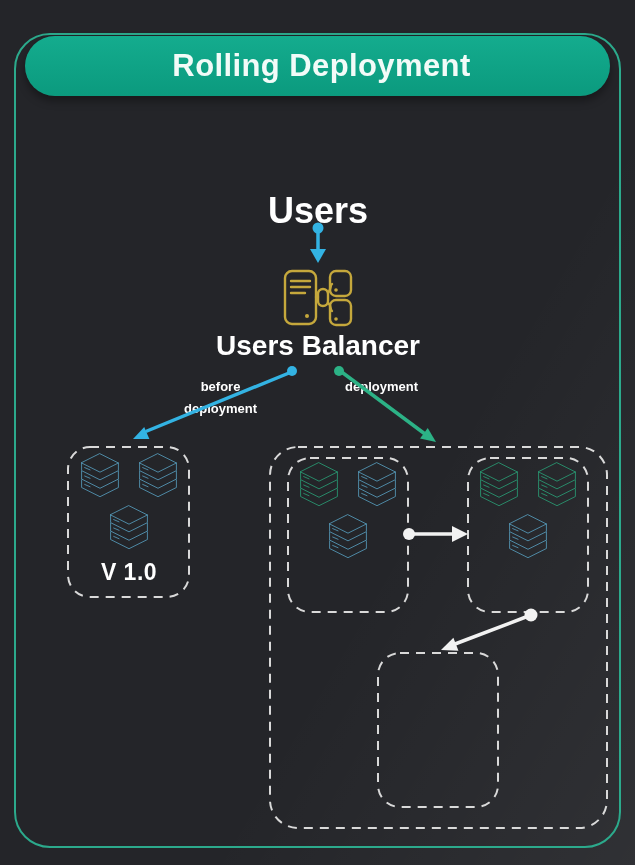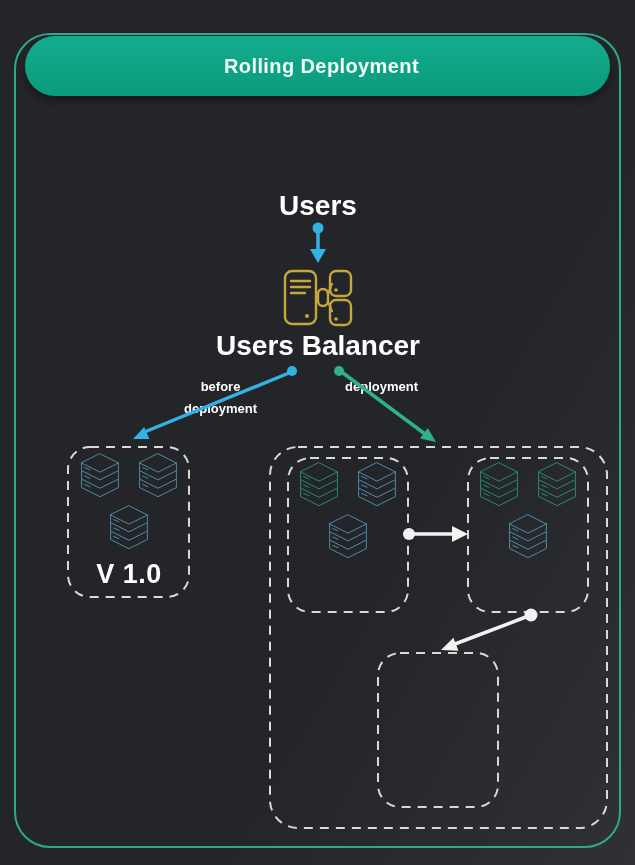--- a/index.html
+++ b/index.html
@@ -18,25 +18,25 @@
     border:2px solid var(--panel-border); border-radius:36px;
   }
   #title-pill {
     position:absolute; left:25px; top:36px; width:585px; height:60px;
     border-radius:30px;
     background: linear-gradient(180deg, var(--title-bg-top), var(--title-bg-bottom));
     box-shadow: 0 5px 8px rgba(0,0,0,0.35);
     display:flex; align-items:center; justify-content:center;
   }
   #title-pill .t {
-    font-size:20px; font-weight:700; letter-spacing:0.4px; color:var(--title-text);margin-left:8px;
+    font-size:31px; font-weight:700; letter-spacing:0.4px; color:var(--title-text);margin-left:8px;
   }
   .abs { position:absolute; }
   .lbl { text-align:center; font-weight:700; }
-  #users-label   { left:247px; top:190px; width:142px; font-size:28px; }
+  #users-label   { left:247px; top:190px; width:142px; font-size:36px; }
   #lb-label      { left:212px; top:330px; width:212px; font-size:28px; }
   .branch-label  { top:376px; width:145px; font-size:13px; line-height:22px; font-weight:700; }
   #before-label  { left:148px; }
   #phased-label  { left:309px; }
   .branch-label span { display:block; }
 
   svg.iconsvg { position:absolute; overflow:visible; }
   #users-icon  { left:275px; top:128px; }
   #lb-icon     { left:284px; top:269px; }
   .stroke { fill:none; stroke-linecap:round; stroke-linejoin:round; }
@@ -62,21 +62,21 @@
   }
   #cluster-v1 { left:71px;  top:452px; }
   #cluster-pa { left:290px; top:461px; }
   #cluster-pb { left:470px; top:461px; }
   #cluster-v2 { left:380px; top:656px; }
   .db { width:46px; height:48px; }
   .db svg { width:100%; height:100%; }
   .db.blue  { color:var(--db-blue); }
   .db.green { color:var(--db-green); }
   .cluster .clabel {
-    flex-basis:100%; text-align:center; font-size:27px; font-weight:700;
+    flex-basis:100%; text-align:center; font-size:23px; font-weight:700;
     margin-top:3px; letter-spacing:0.5px;
   }
 </style>
 </head>
 <body>
 
 <div id="canvas">
 
   <svg width="0" height="0" style="position:absolute" aria-hidden="true">
     <defs>

